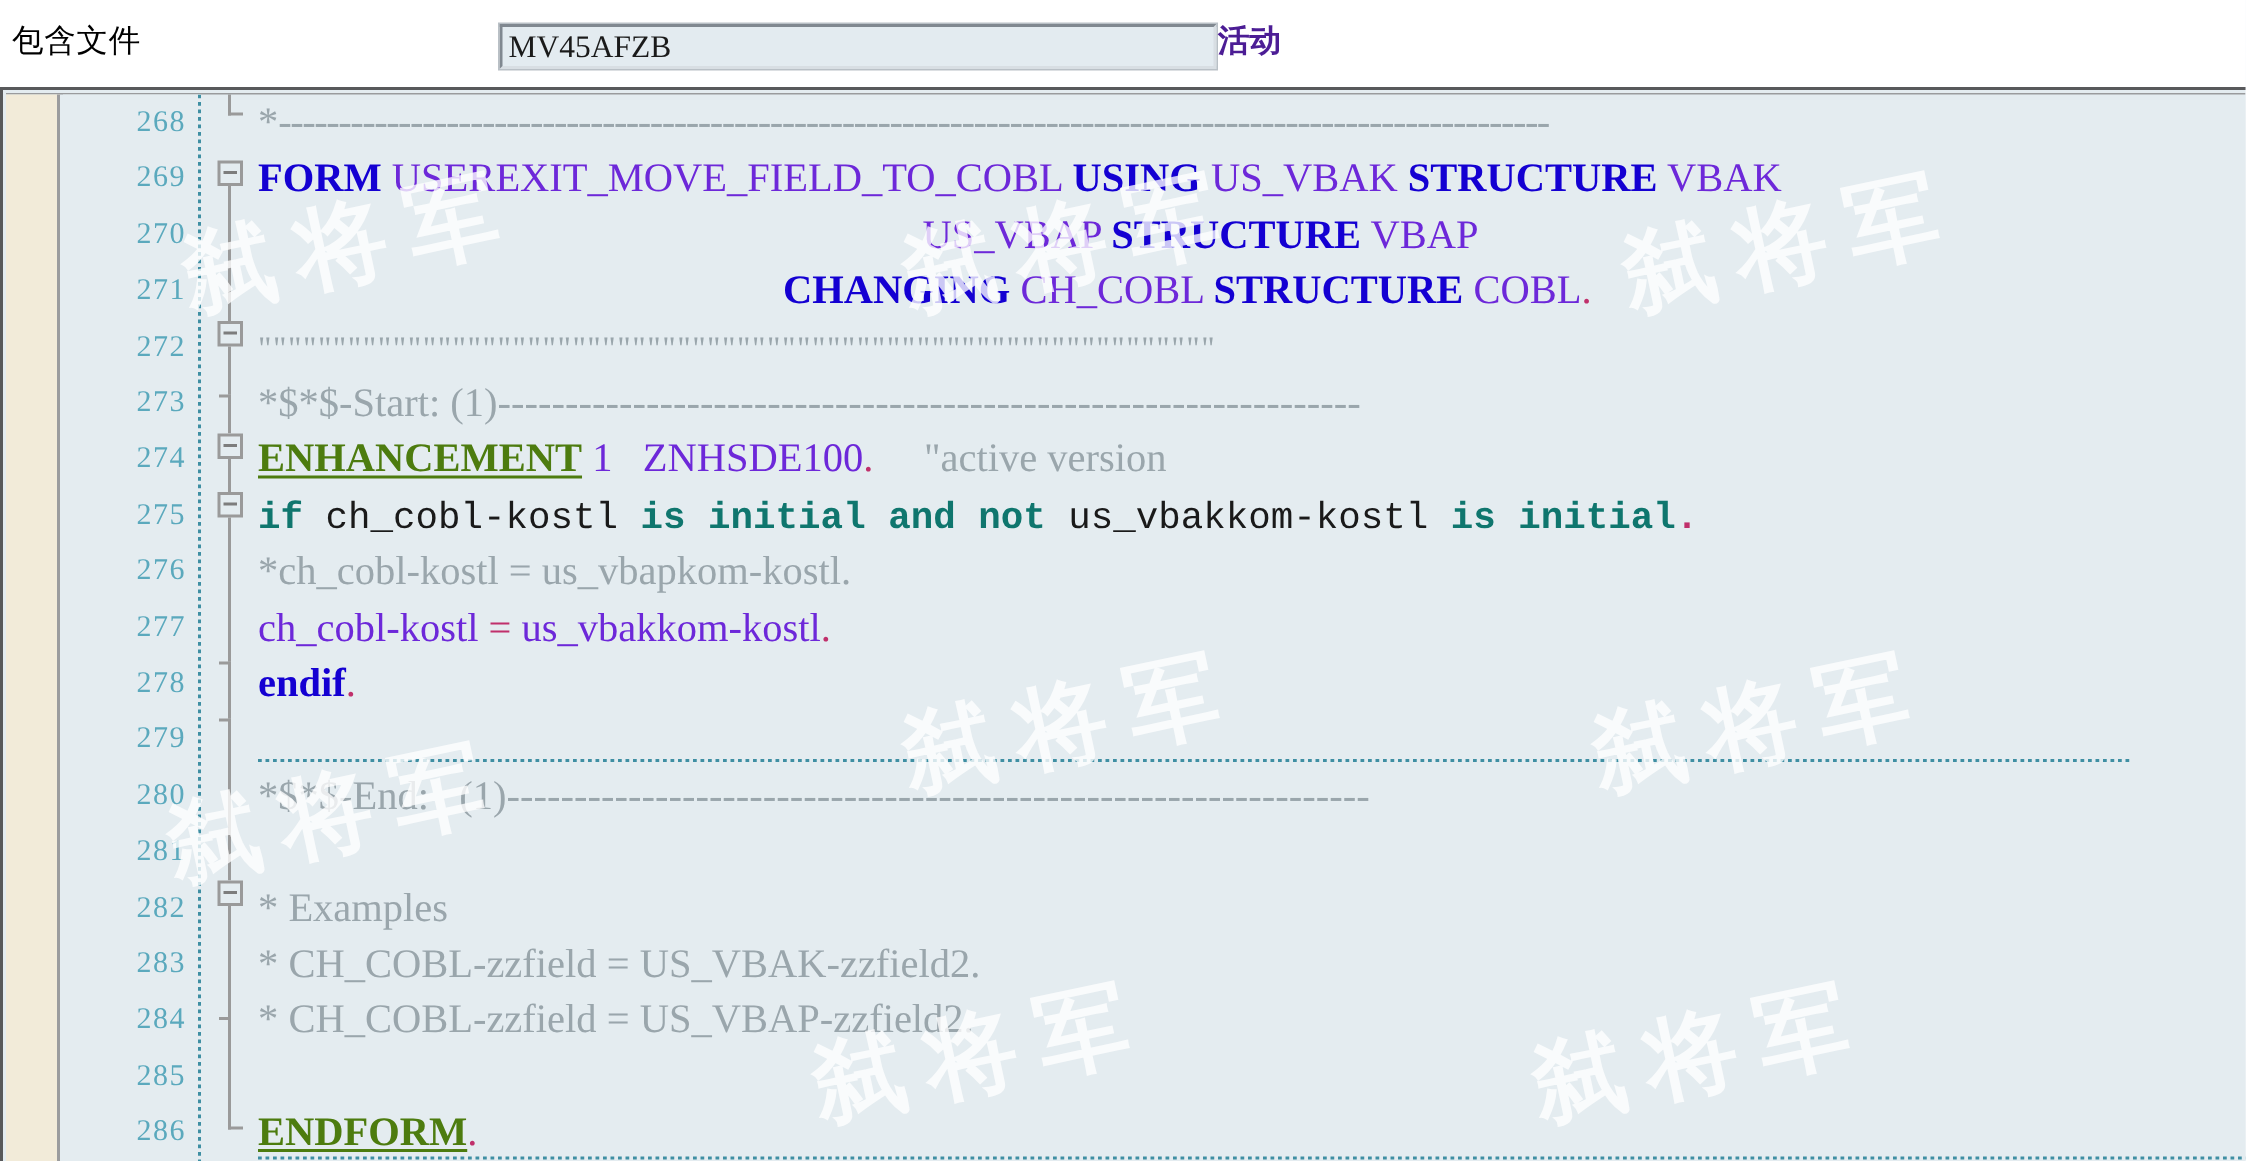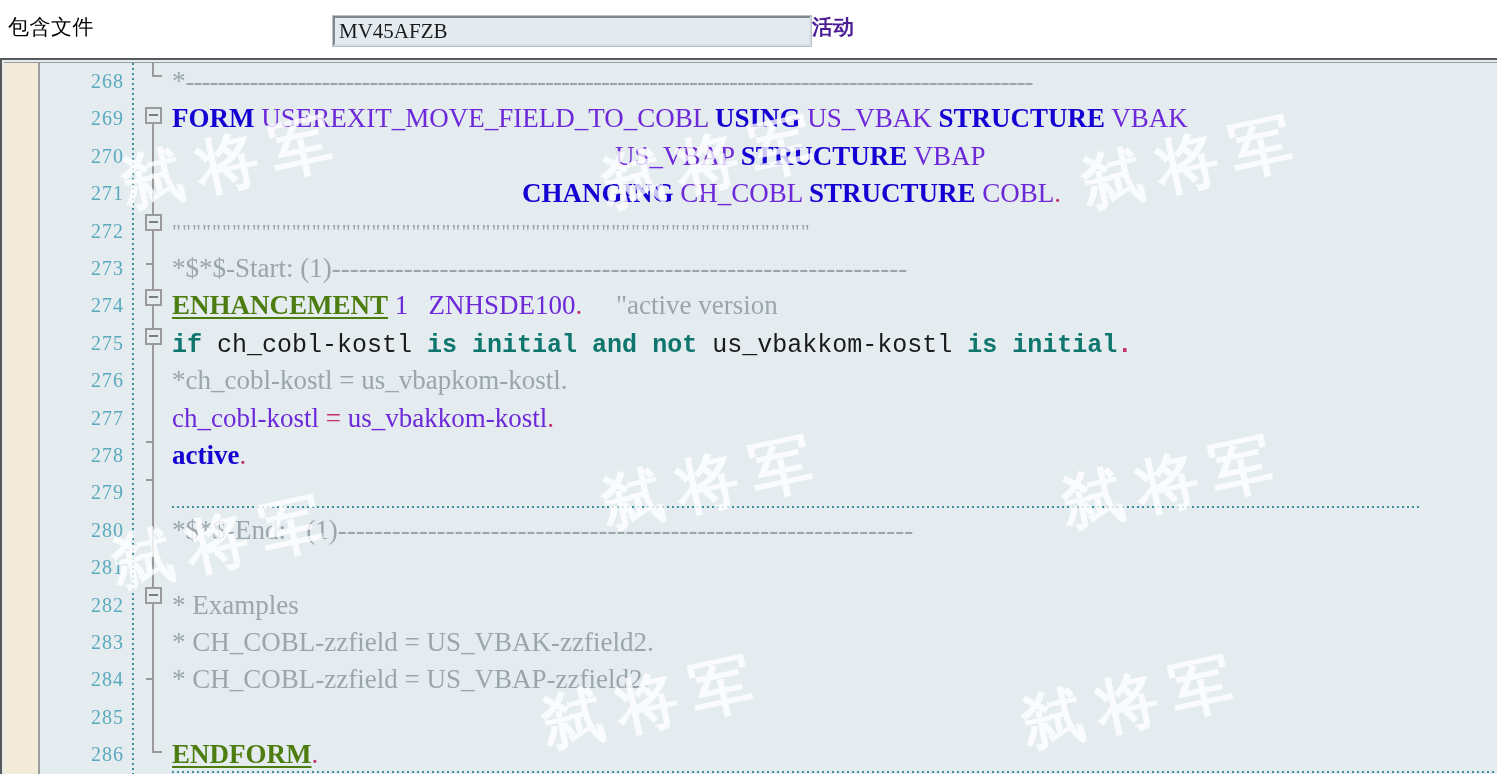--- a/index.html
+++ b/index.html
@@ -320,21 +320,21 @@
       <div class="code-line" style="top:187px"><span class="cmt">*$*$-Start: (1)----------------------------------------------------------------</span></div>
 
       <div class="code-line" style="top:224.4px"><span class="kw-u">ENHANCEMENT</span><span class="ident"> 1   </span><span class="ident">ZNHSDE100</span><span class="dot">.</span><span class="cmt">     "active version</span></div>
 
       <div class="code-line" style="top:261.8px"><span class="kwm">if</span><span class="mono"> ch_cobl-kostl </span><span class="kwm">is initial</span><span class="mono"> </span><span class="kwm">and</span><span class="mono"> </span><span class="kwm">not</span><span class="mono"> us_vbakkom-kostl </span><span class="kwm">is initial</span><span class="dot monob">.</span></div>
 
       <div class="code-line" style="top:299.2px"><span class="cmt">*ch_cobl-kostl = us_vbapkom-kostl.</span></div>
 
       <div class="code-line" style="top:336.6px"><span class="ident">ch_cobl-kostl </span><span class="op">=</span><span class="ident"> us_vbakkom-kostl</span><span class="dot">.</span></div>
 
-      <div class="code-line" style="top:374px"><span class="kw">active</span><span class="dot">.</span></div>
+      <div class="code-line" style="top:374px"><span class="kw">endif</span><span class="dot">.</span></div>
 
       <div class="teal-dotline" style="left:0px;top:443px;width:1250px;"></div>
 
       <div class="code-line" style="top:448.8px"><span class="cmt">*$*$-End:   (1)----------------------------------------------------------------</span></div>
 
       <div class="code-line" style="top:486.2px"></div>
 
       <div class="code-line" style="top:523.6px"><span class="cmt">* Examples</span></div>
 
       <div class="code-line" style="top:561px"><span class="cmt">* CH_COBL-zzfield = US_VBAK-zzfield2.</span></div>

